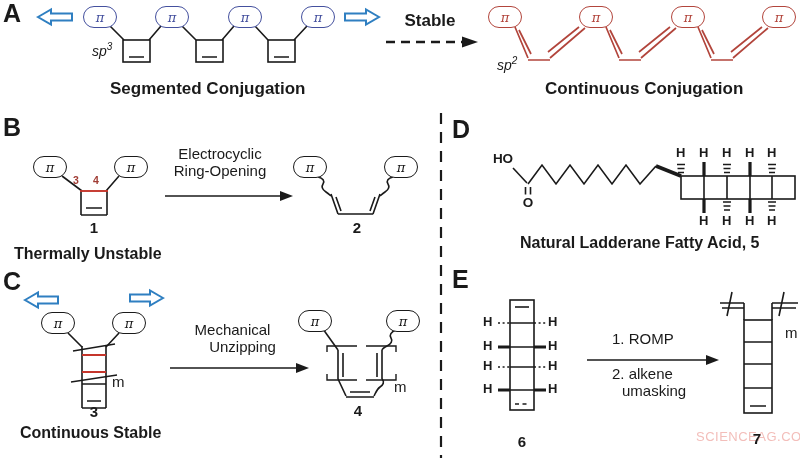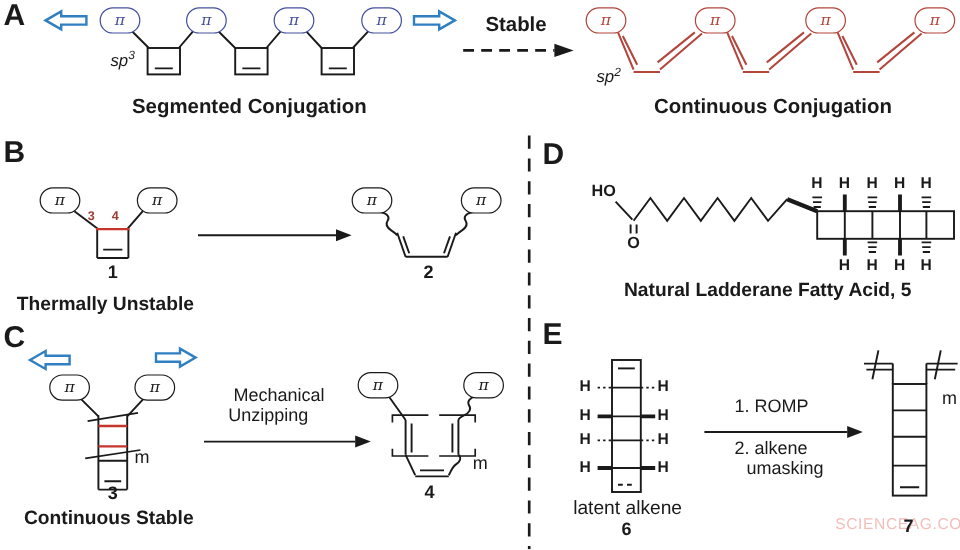--- a/index.html
+++ b/index.html
@@ -201,40 +201,42 @@
   <div class="pi-oval" style="left:293px;top:156px;">
       <span>π</span>
     </div>
   <div class="pi-oval" style="left:384px;top:156px;">
       <span>π</span>
     </div>
   <span class="txt ringnum" style="left:70px;top:175px;">3</span>
   <span class="txt ringnum" style="left:90px;top:175px;">4</span>
   <span class="txt cmpd" style="left:84px;top:220px;">1</span>
   <span class="txt cmpd" style="left:347px;top:220px;">2</span>
+  <span class="txt rxn" style="left:160px;top:146px;width:120px;">Electrocyclic</span>
+  <span class="txt rxn" style="left:160px;top:163px;width:120px;">Ring-Opening</span>
   <span class="txt caption" style="left:14px;top:246px;width:158px;">Thermally Unstable</span>
 
   <div class="pi-oval" style="left:41px;top:312px;">
       <span>π</span>
     </div>
   <div class="pi-oval" style="left:112px;top:312px;">
       <span>π</span>
     </div>
   <div class="pi-oval" style="left:298px;top:310px;">
       <span>π</span>
     </div>
   <div class="pi-oval" style="left:386px;top:310px;">
       <span>π</span>
     </div>
   <span class="txt mlab" style="left:112px;top:374px;">m</span>
   <span class="txt mlab" style="left:394px;top:379px;">m</span>
   <span class="txt cmpd" style="left:84px;top:404px;">3</span>
   <span class="txt cmpd" style="left:348px;top:403px;">4</span>
   <span class="txt rxn" style="left:175px;top:322px;width:115px;">Mechanical</span>
-  <span class="txt rxn" style="left:166px;top:339px;width:115px;">Unzipping</span>
+  <span class="txt rxn" style="left:185px;top:339px;width:115px;">Unzipping</span>
   <span class="txt caption" style="left:20px;top:425px;width:145px;">Continuous Stable</span>
 
   <span class="txt atom small" style="left:490px;top:152px;width:26px;text-align:center;">HO</span>
   <span class="txt atom small" style="left:522px;top:196px;width:12px;text-align:center;">O</span>
   <span class="txt atom" style="left:676px;top:146px;">H</span>
   <span class="txt atom" style="left:699px;top:146px;">H</span>
   <span class="txt atom" style="left:722px;top:146px;">H</span>
   <span class="txt atom" style="left:745px;top:146px;">H</span>
   <span class="txt atom" style="left:767px;top:146px;">H</span>
   <span class="txt atom" style="left:699px;top:214px;">H</span>
@@ -247,19 +249,18 @@
   <span class="txt atom" style="left:483px;top:339px;">H</span>
   <span class="txt atom" style="left:483px;top:359px;">H</span>
   <span class="txt atom" style="left:483px;top:382px;">H</span>
   <span class="txt atom" style="left:548px;top:315px;">H</span>
   <span class="txt atom" style="left:548px;top:339px;">H</span>
   <span class="txt atom" style="left:548px;top:359px;">H</span>
   <span class="txt atom" style="left:548px;top:382px;">H</span>
   <span class="txt rxn" style="left:612px;top:331px;text-align:left;">1. ROMP</span>
   <span class="txt rxn" style="left:612px;top:366px;text-align:left;">2. alkene</span>
   <span class="txt rxn" style="left:622px;top:383px;text-align:left;">umasking</span>
-  <span class="txt" style="left:458px;top:416px;width:130px;font-size:16px;text-align:center;">latent alkene</span>
   <span class="txt cmpd" style="left:512px;top:434px;">6</span>
   <span class="txt mlab" style="left:785px;top:325px;">m</span>
   <span class="txt watermark" style="left:696px;top:430px;">SCIENCEAG.COM</span>
   <span class="txt cmpd over" style="left:747px;top:431px;">7</span>
 
 </div>
 
 </body></html>

